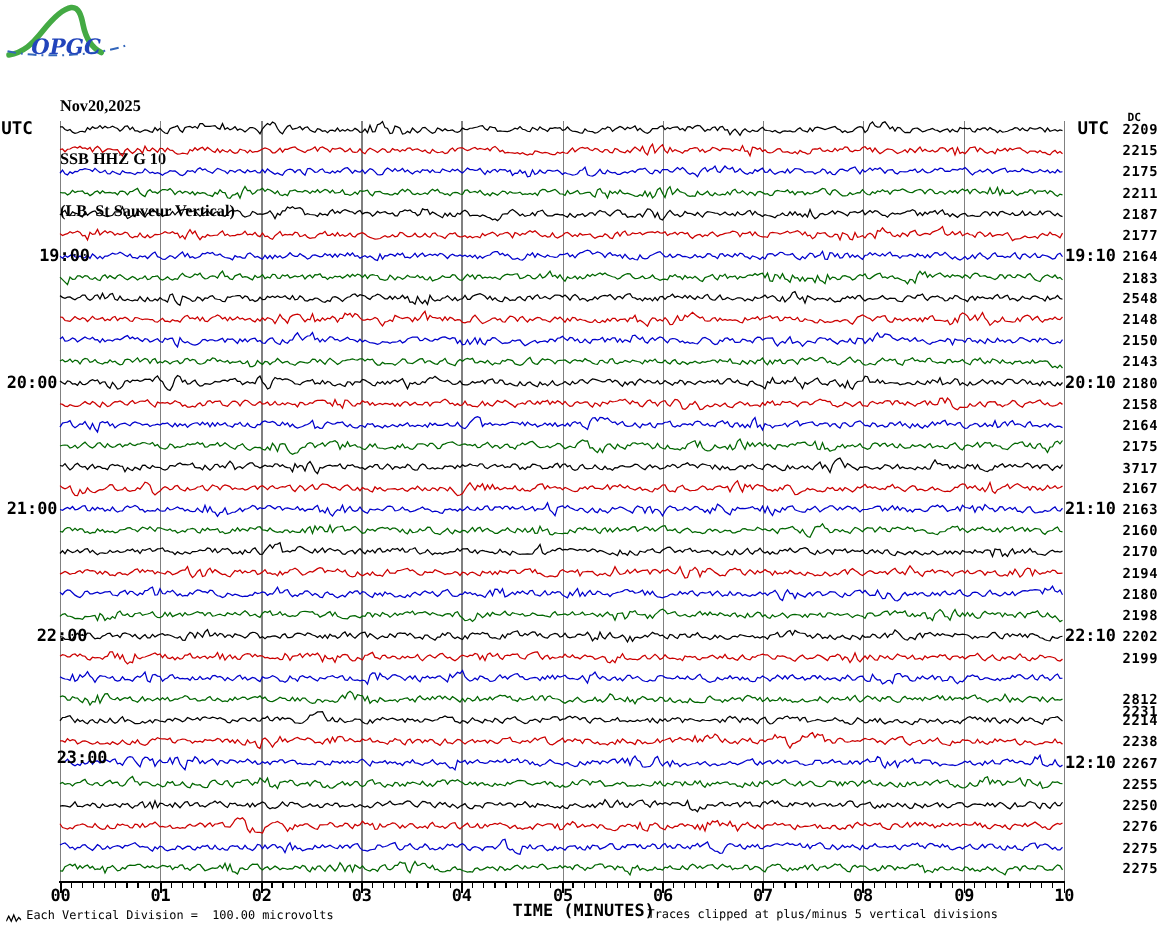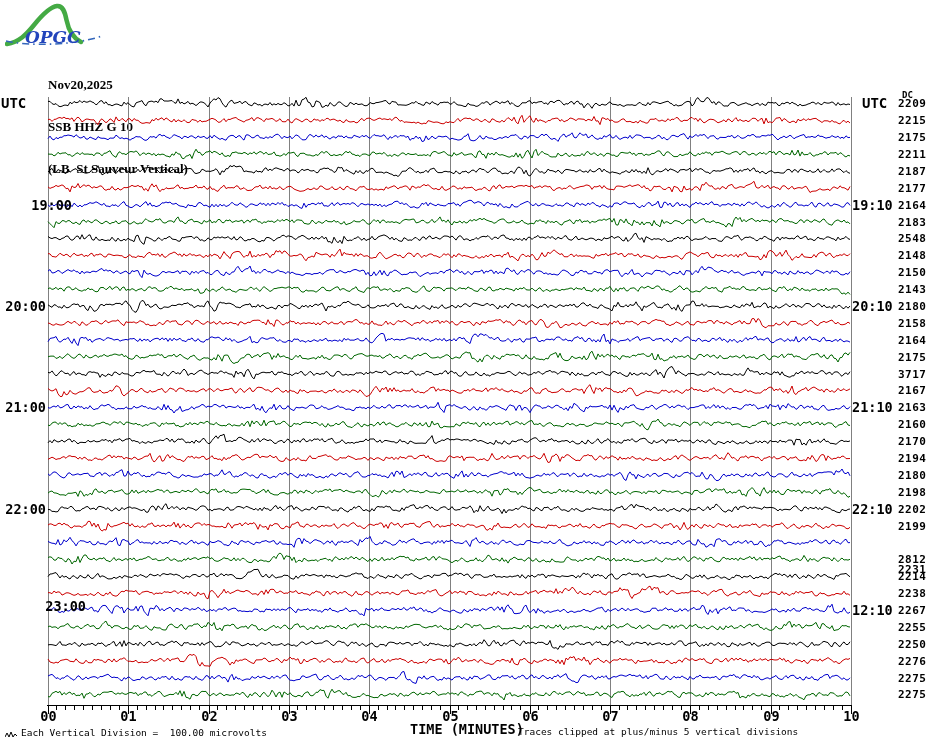--- a/index.html
+++ b/index.html
@@ -237,20 +237,20 @@
     <div class="txt dc-value" style="top: 587.078px;">2238</div>
     <div class="txt dc-value" style="top: 603.967px;">2267</div>
     <div class="txt dc-value" style="top: 620.856px;">2255</div>
     <div class="txt dc-value" style="top: 637.744px;">2250</div>
     <div class="txt dc-value" style="top: 654.633px;">2276</div>
     <div class="txt dc-value" style="top: 671.522px;">2275</div>
     <div class="txt dc-value" style="top: 688.411px;">2275</div>
     <div class="txt hour-label hour-left" style="top: 196.633px; padding-left: 26px;">19:00</div>
     <div class="txt hour-label hour-left" style="top: 297.967px;">20:00</div>
     <div class="txt hour-label hour-left" style="top: 399.3px;">21:00</div>
-    <div class="txt hour-label hour-left" style="top: 500.633px;">22:00</div>
+    <div class="txt hour-label hour-left" style="top: 500.633px; padding-left: 24px;">22:00</div>
     <div class="txt hour-label hour-left" style="top: 598px; padding-left: 40px;">23:00</div>
     <div class="txt hour-label hour-right" style="top: 196.633px;">19:10</div>
     <div class="txt hour-label hour-right" style="top: 297.967px;">20:10</div>
     <div class="txt hour-label hour-right" style="top: 399.3px;">21:10</div>
     <div class="txt hour-label hour-right" style="top: 500.633px;">22:10</div>
     <div class="txt hour-label hour-right" style="top: 601.967px;">12:10</div>
   </div>
 
 </body></html>

